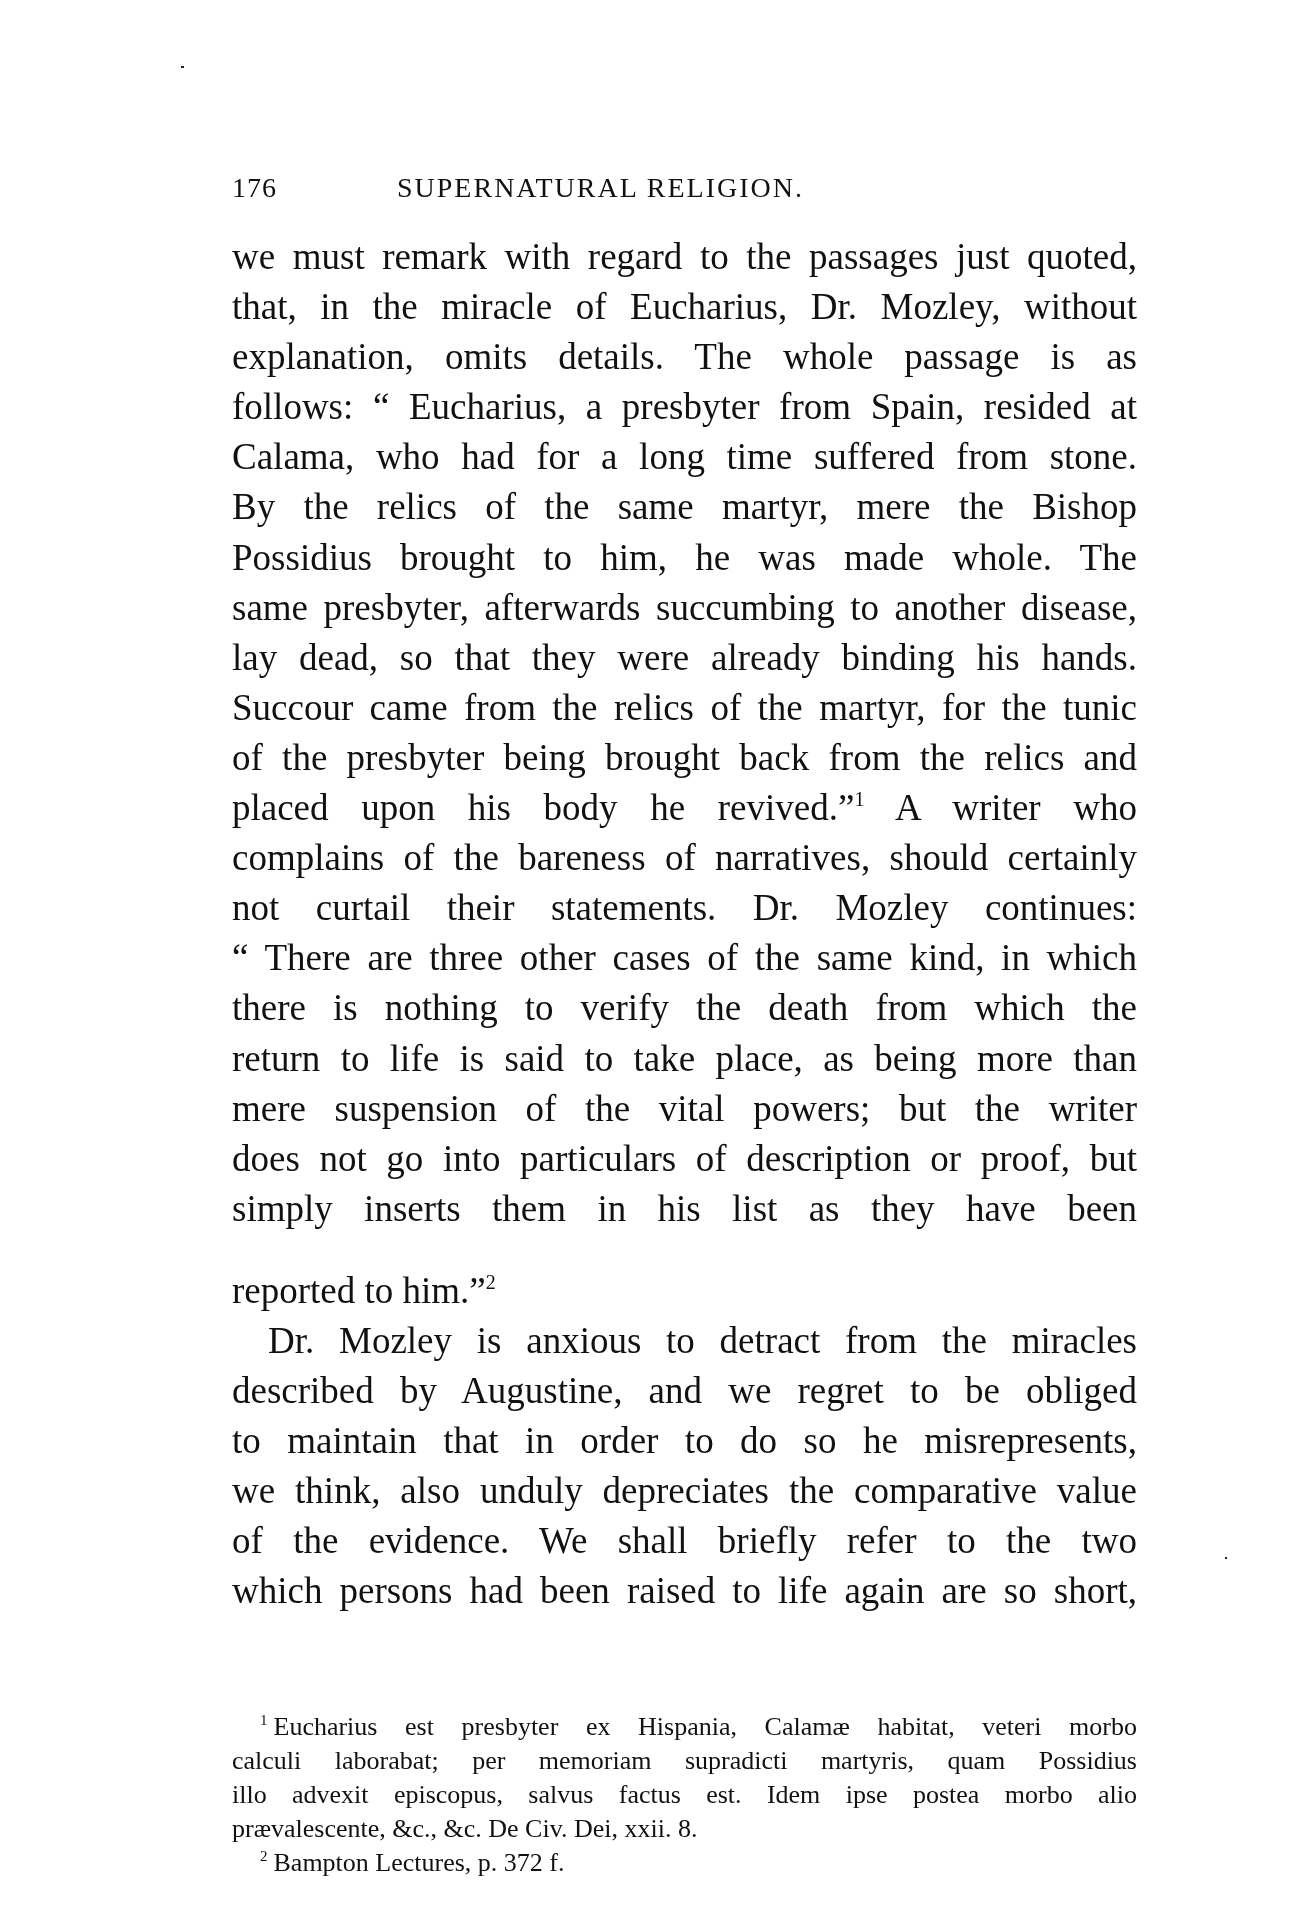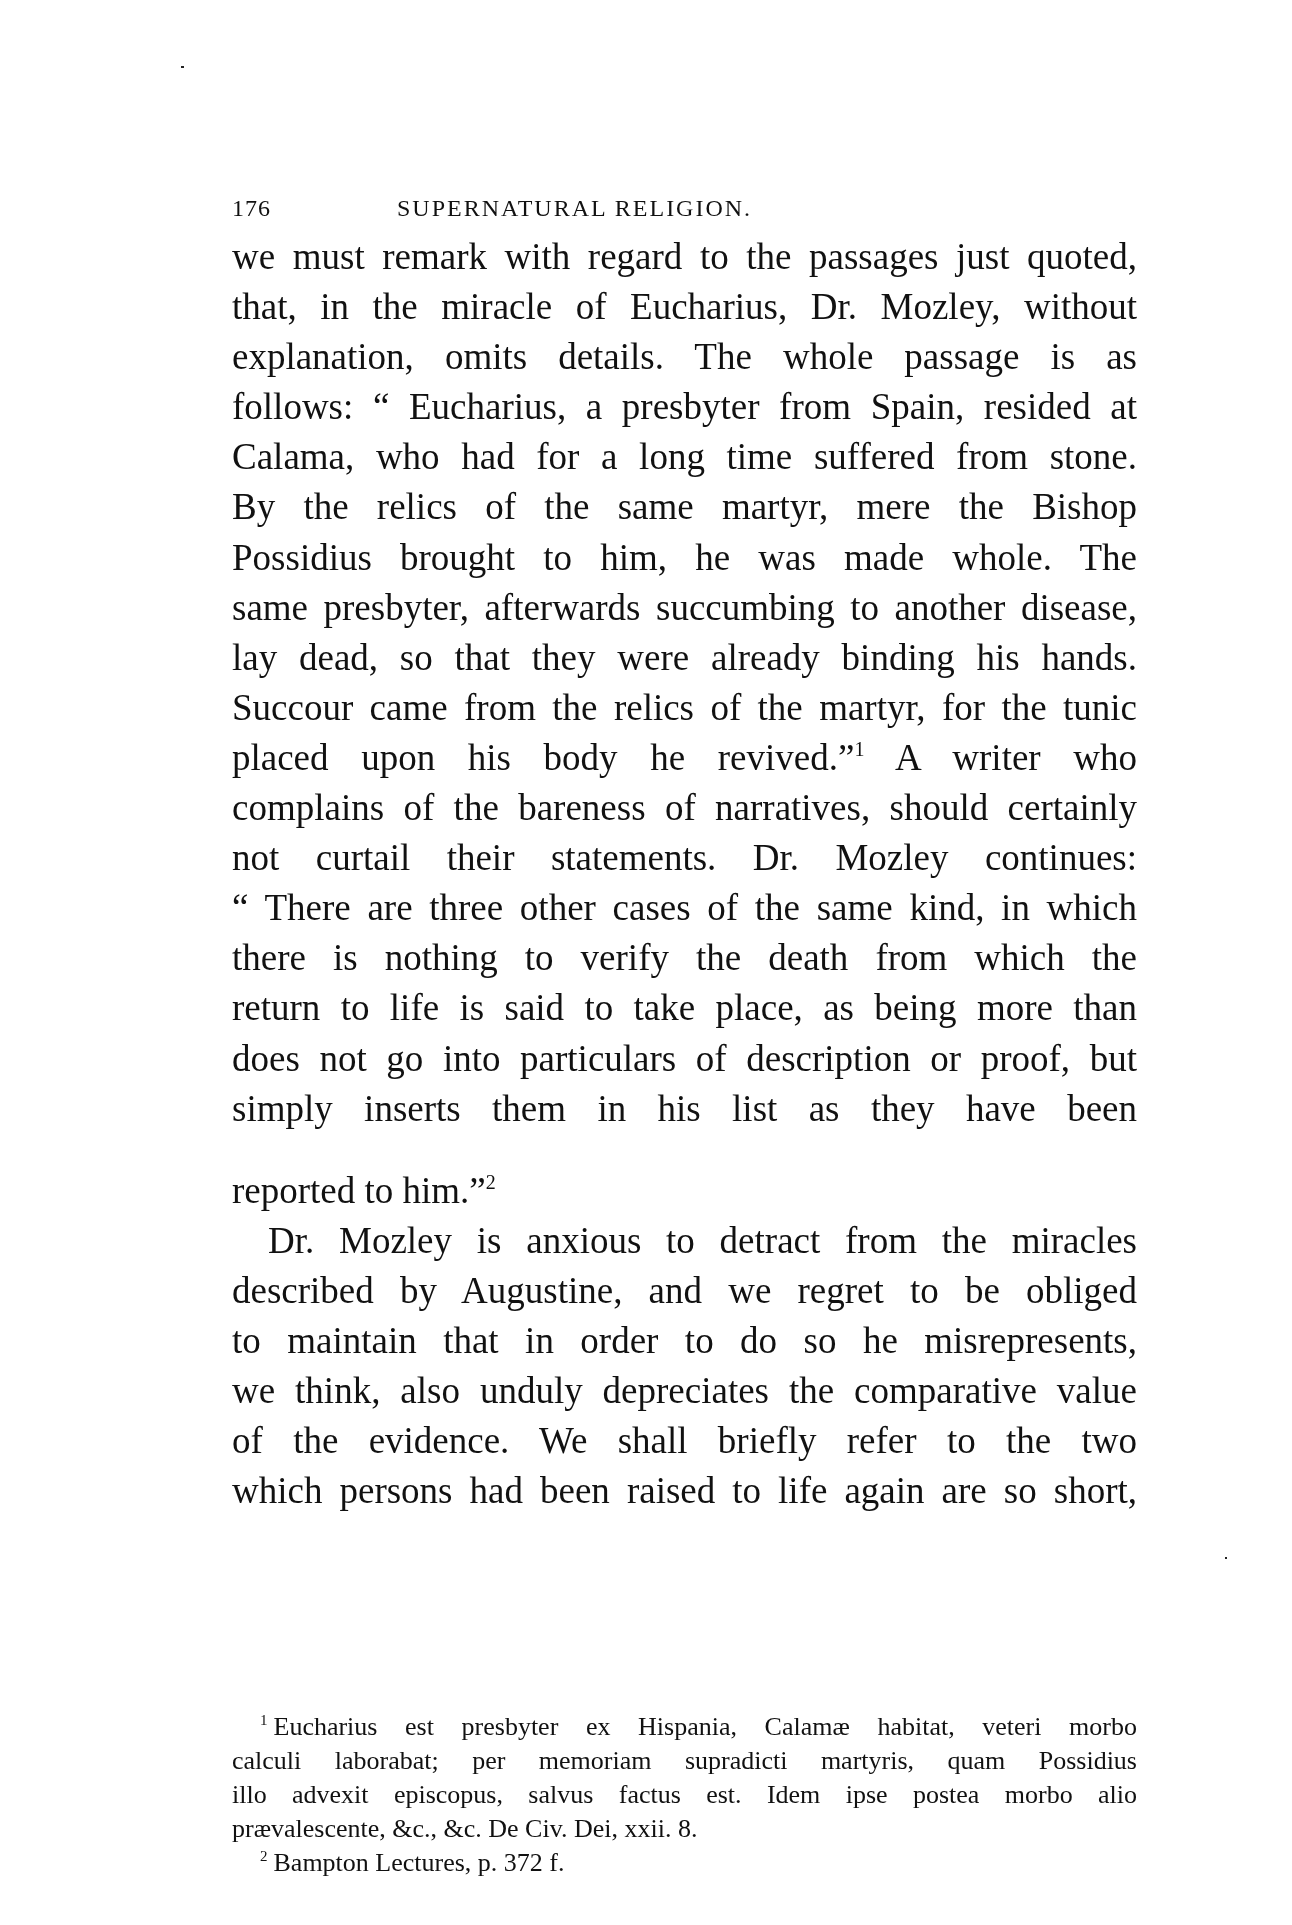--- a/index.html
+++ b/index.html
@@ -1,20 +1,20 @@
 <!DOCTYPE html>
 <html><head>
 <meta charset="utf-8">
 <style>
   html, body { margin: 0; padding: 0; background: #ffffff; }
   body { width: 1292px; height: 1925px; position: relative; overflow: hidden;
          font-family: "Liberation Serif", "DejaVu Serif", serif; color: #111111; }
   .speck { position: absolute; width: 3px; height: 2px; background: #222; }
   .running-head { position: absolute; left: 232px; top: 168px; width: 905px; height: 40px;
-                  font-size: 24px; line-height: 40px; margin-top: 20px; }
+                  font-size: 28px; line-height: 40px; }
   .page-num { position: absolute; left: 0; top: 0; letter-spacing: 1px; }
   .running-title { position: absolute; left: 165px; top: 0; letter-spacing: 2px; }
   .body-text { position: absolute; left: 232px; top: 232px; width: 905px; }
   .line { display: block; height: 50.1px; line-height: 50px; font-size: 37px;
           text-align: justify; text-align-last: justify; white-space: nowrap; overflow: visible; }
   .line.last { text-align-last: left; margin-top: 32px; }
   .line.indent { padding-left: 36px; }
   sup.fn { font-size: 20px; vertical-align: 14px; line-height: 0; }
   .footnotes { position: absolute; left: 232px; top: 1710px; width: 905px; }
   .fnline { display: block; height: 34px; line-height: 34px; font-size: 26px; font-weight: normal;
@@ -38,26 +38,28 @@
   <span class="line">we must remark with regard to the passages just quoted,</span>
   <span class="line">that, in the miracle of Eucharius, Dr. Mozley, without</span>
   <span class="line">explanation, omits details. The whole passage is as</span>
   <span class="line">follows: “ Eucharius, a presbyter from Spain, resided at</span>
   <span class="line">Calama, who had for a long time suffered from stone.</span>
   <span class="line">By the relics of the same martyr, mere the Bishop</span>
   <span class="line">Possidius brought to him, he was made whole. The</span>
   <span class="line">same presbyter, afterwards succumbing to another disease,</span>
   <span class="line">lay dead, so that they were already binding his hands.</span>
   <span class="line">Succour came from the relics of the martyr, for the tunic</span>
+  <span class="line">of the presbyter being brought back from the relics and</span>
   <span class="line"><span>placed upon his body he revived.”</span><sup class="fn">1</sup> <span>A writer who</span></span>
   <span class="line">complains of the bareness of narratives, should certainly</span>
   <span class="line">not curtail their statements. Dr. Mozley continues:</span>
   <span class="line">“ There are three other cases of the same kind, in which</span>
   <span class="line">there is nothing to verify the death from which the</span>
   <span class="line">return to life is said to take place, as being more than</span>
+  <span class="line">mere suspension of the vital powers; but the writer</span>
   <span class="line">does not go into particulars of description or proof, but</span>
   <span class="line">simply inserts them in his list as they have been</span>
   <span class="line last"><span>reported to him.”</span><sup class="fn">2</sup></span>
   <span class="line indent">Dr. Mozley is anxious to detract from the miracles</span>
   <span class="line">described by Augustine, and we regret to be obliged</span>
   <span class="line">to maintain that in order to do so he misrepresents,</span>
   <span class="line">we think, also unduly depreciates the comparative value</span>
   <span class="line">of the evidence. We shall briefly refer to the two</span>
   <span class="line">which persons had been raised to life again are so short,</span>
 </div>

